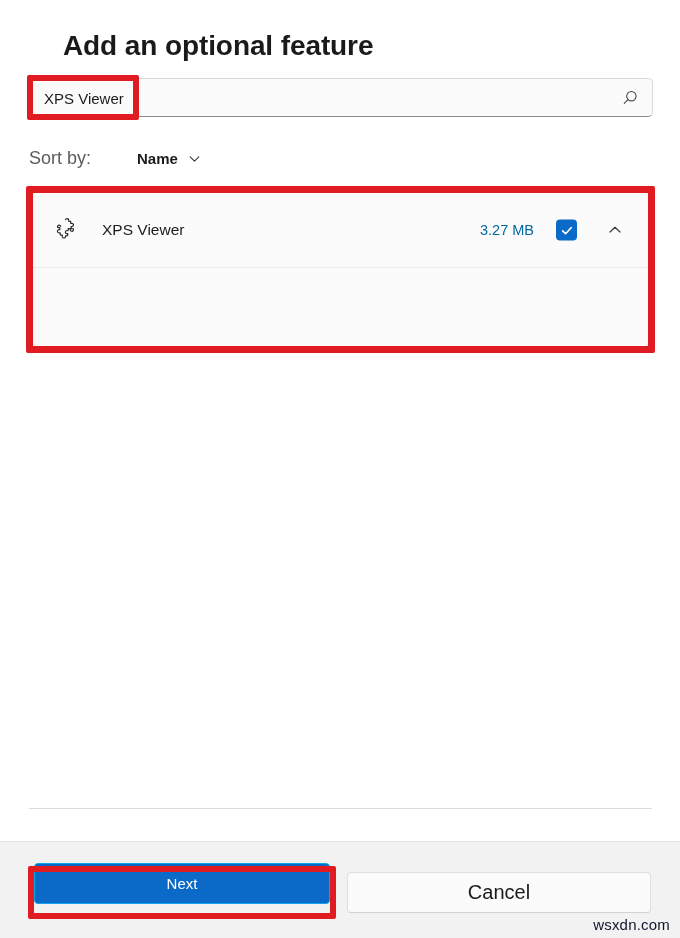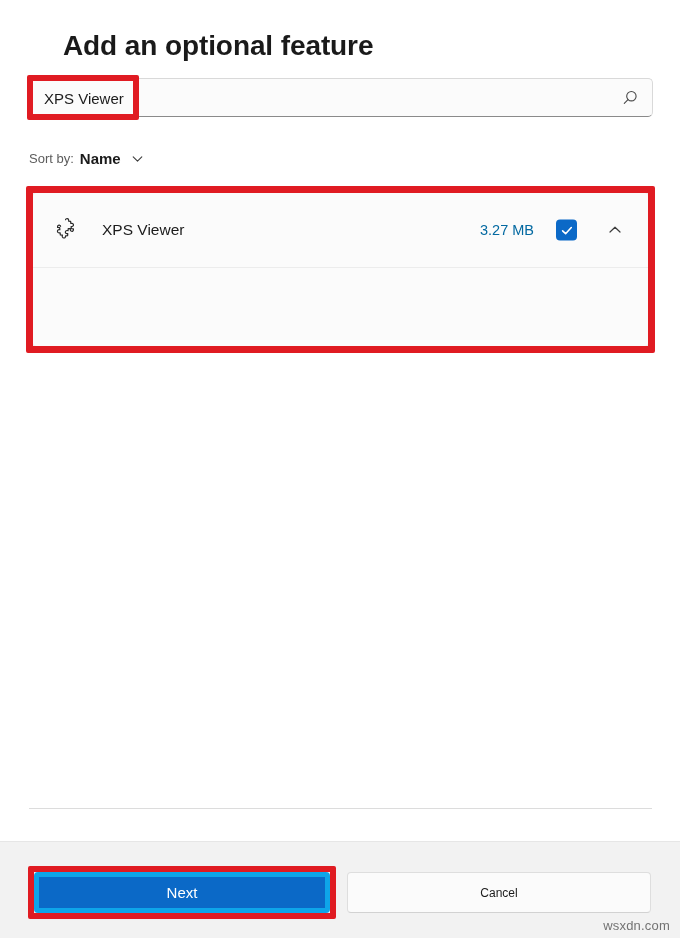--- a/index.html
+++ b/index.html
@@ -96,27 +96,28 @@
   .sortby {
     position: absolute;
     left: 29px;
     top: 147px;
     display: flex;
     align-items: center;
     gap: 6px;
     height: 22px;
   }
   .sortby-label {
-    font-size: 13px;
+    font-size: 18px;
     color: #5c5c5c;
   }
   .sortby-value {
     font-size: 15px;
     color: #1b1b1b;
     font-weight: 600;
+    margin-left: 40px;
   }
   .chevron-down-icon {
     width: 15px;
     height: 15px;
     margin-left: 3px;
     display: flex;
     align-items: center;
     justify-content: center;
   }
 
@@ -228,25 +229,25 @@
     left: 0;
     top: 841px;
     width: 680px;
     height: 97px;
     background: #f2f2f2;
     border-top: 1px solid #e6e6e6;
   }
   .btn-next {
     position: absolute;
     left: 34px;
-    top: 30px;
+    top: 21px;
     width: 296px;
     height: 41px;
     background: #0b69c7;
-    border: 5px solid #0ea5e9;
+    border: 1px solid #0ea5e9;
     border-radius: 4px;
     color: #ffffff;
     font-family: "Liberation Sans", sans-serif;
     font-size: 15px;
     cursor: pointer;
     display: flex;
     align-items: center;
     justify-content: center;
   }
   .btn-cancel {
@@ -254,43 +255,43 @@
     left: 347px;
     top: 30px;
     width: 304px;
     height: 41px;
     background: #fbfbfb;
     border: 1px solid #dedede;
     border-bottom-color: #d2d2d2;
     border-radius: 4px;
     color: #1b1b1b;
     font-family: "Liberation Sans", sans-serif;
-    font-size: 12px;
+    font-size: 20px;
     cursor: pointer;
     display: flex;
     align-items: center;
     justify-content: center;
   }
   .anno-next {
     position: absolute;
     left: 28px;
     top: 24px;
     width: 308px;
     height: 53px;
     border: 6px solid #e01b22;
     border-radius: 2px;
     pointer-events: none;
     z-index: 6;
   }
   .watermark {
     position: absolute;
     right: 10px;
     bottom: 5px;
-    font-size: 13px;
-    color: #737373;
+    font-size: 15px;
+    color: #0f172a;
     letter-spacing: 0.2px;
   }
 </style>
 </head>
 <body>
 
 <div class="content">
 
   <div class="page-title">Add an optional feature</div>
 

